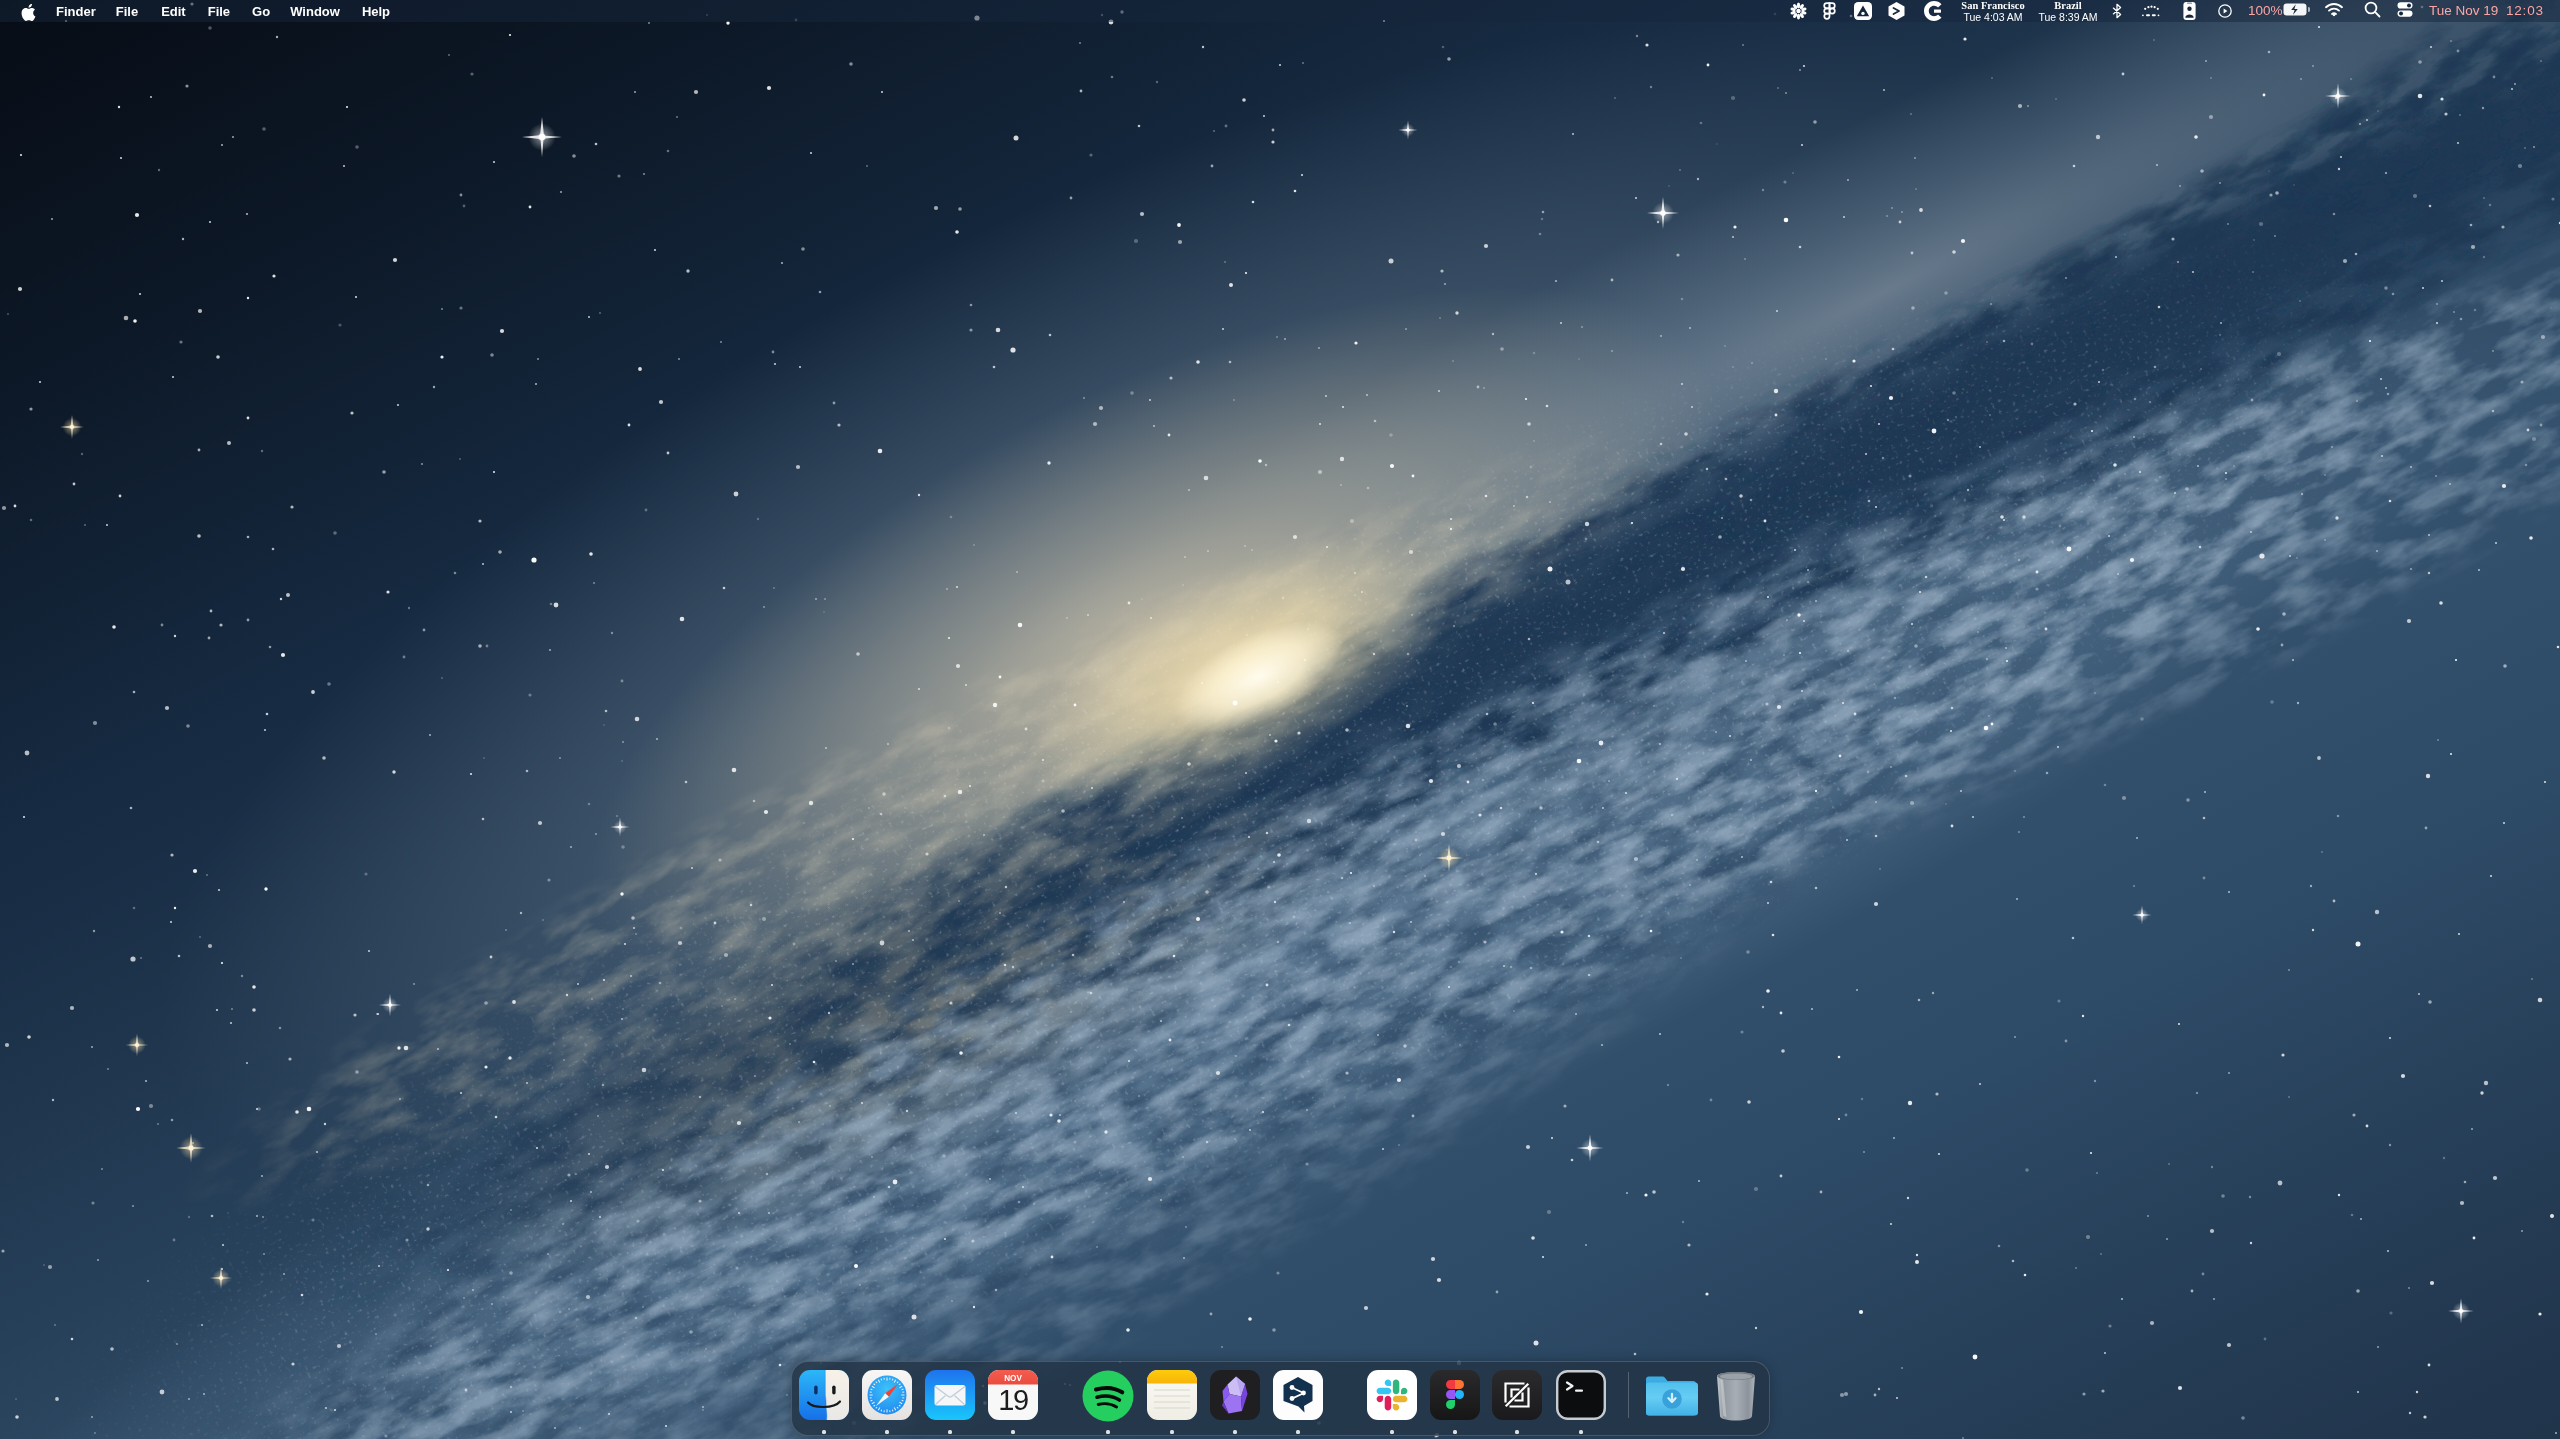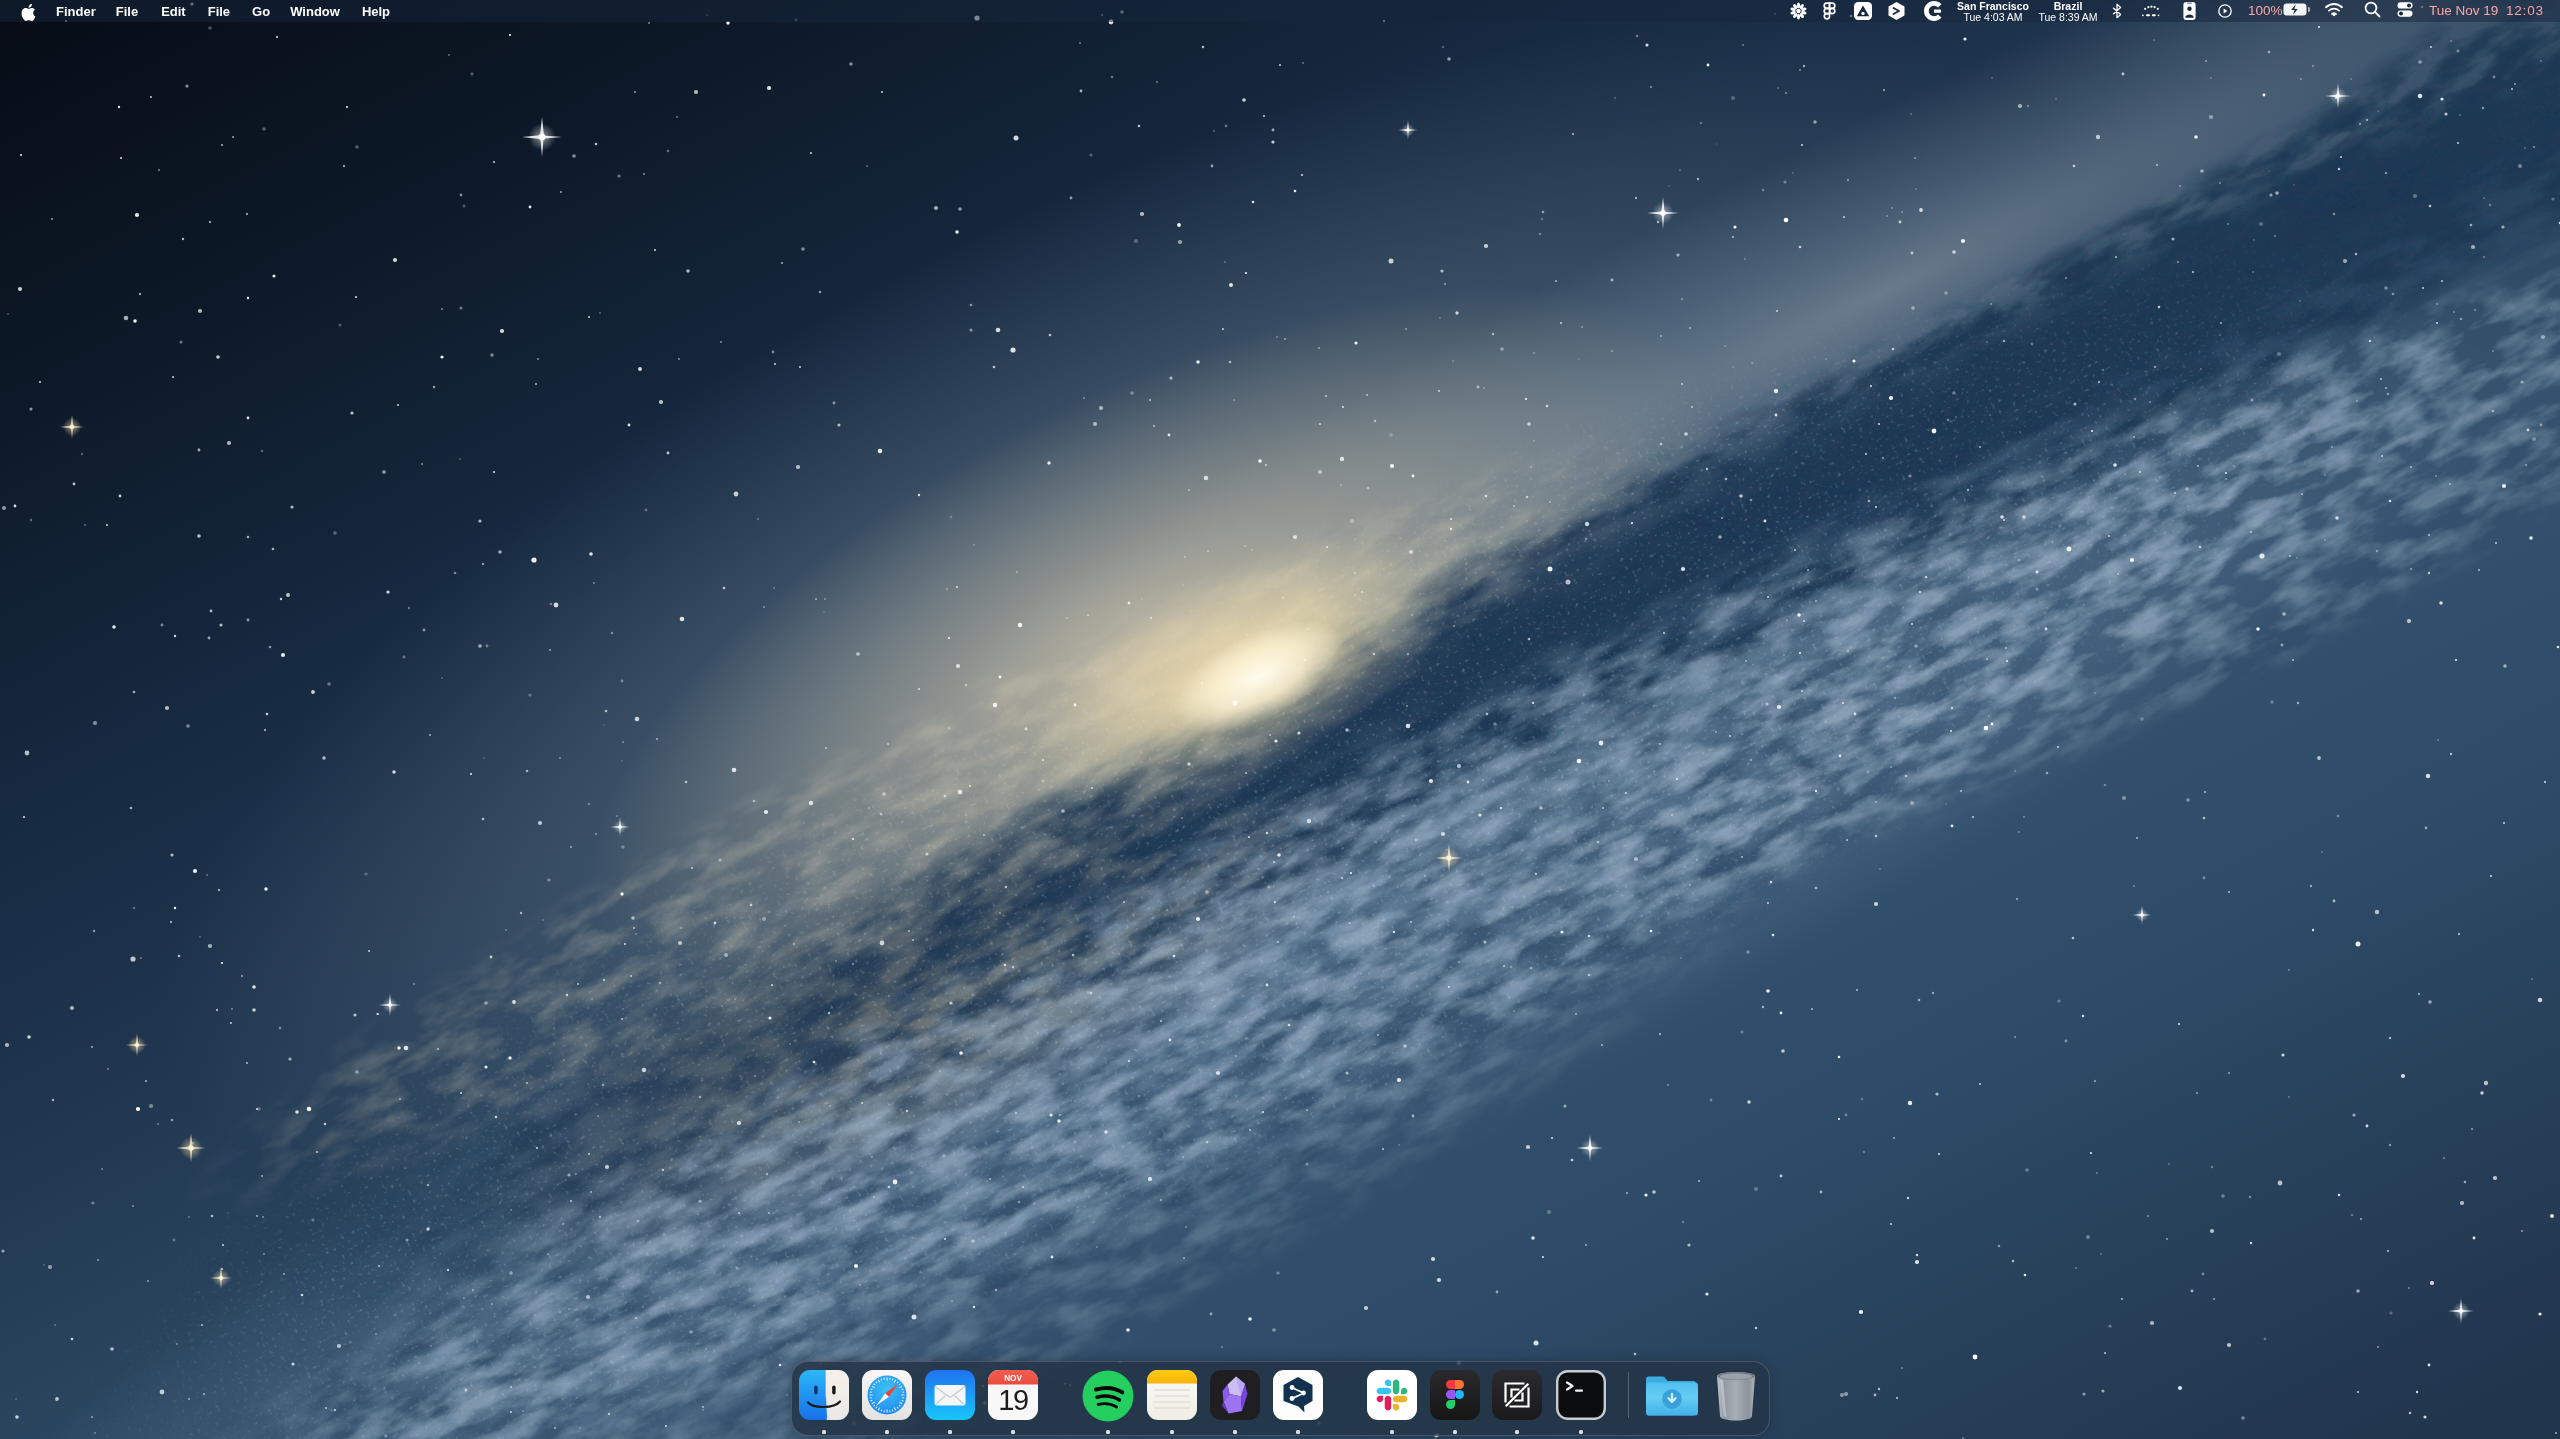--- a/index.html
+++ b/index.html
@@ -4,21 +4,21 @@
 html,body { width:2560px; height:1439px; overflow:hidden; background:#0a1422; font-family:"Liberation Sans",sans-serif; }
 #stage { position:relative; width:2560px; height:1439px; }
 #wp { position:absolute; left:0; top:0; }
 .menubar { position:absolute; left:0; top:0; width:2560px; height:22px; background:rgba(21,38,59,0.50); display:flex; align-items:center; color:#fff; font-size:13px; }
 .menubar .app { font-weight:bold; }
 .mitem { display:inline-block;font-weight:bold; }
 .mb-left { display:flex; align-items:center; gap:0; }
 .mb-right { }
 .si { position:absolute; top:50%; transform:translateY(-50%); }
 .tz { position:absolute; top:1px; text-align:center; color:#fff; line-height:10.5px; }
-.tz .c { font-size:10.5px; font-weight:bold; }
+.tz .c { font-size:10.5px; font-weight:bold;font-family:Liberation Serif, serif; }
 .tz .t { font-size:10.5px; }
 .stxt { position:absolute; top:0; height:22px; line-height:22px; color:#fca5a5; font-size:13.5px; }
 .dock { position:absolute; left:791px; top:1361px; width:979px; height:75px; background:rgba(35,53,71,0.85); border:1px solid rgba(255,255,255,0.16); border-radius:17px; box-shadow:0 0 12px rgba(0,0,0,0.25); }
 .dicon { position:absolute; top:1370px; }
 .ddot { position:absolute; top:1429.5px; width:4px; height:4px; border-radius:1.5px; background:rgba(255,255,255,0.85); }
 .dsep { position:absolute; left:1628px; top:1372px; width:1px; height:46px; background:rgba(255,255,255,0.22); }
 </style></head>
 <body>
 <div id="stage">
 

